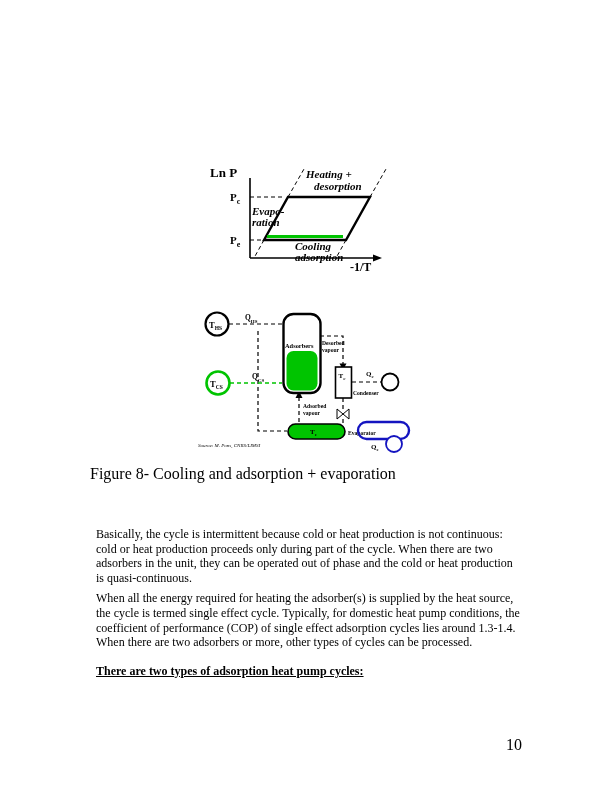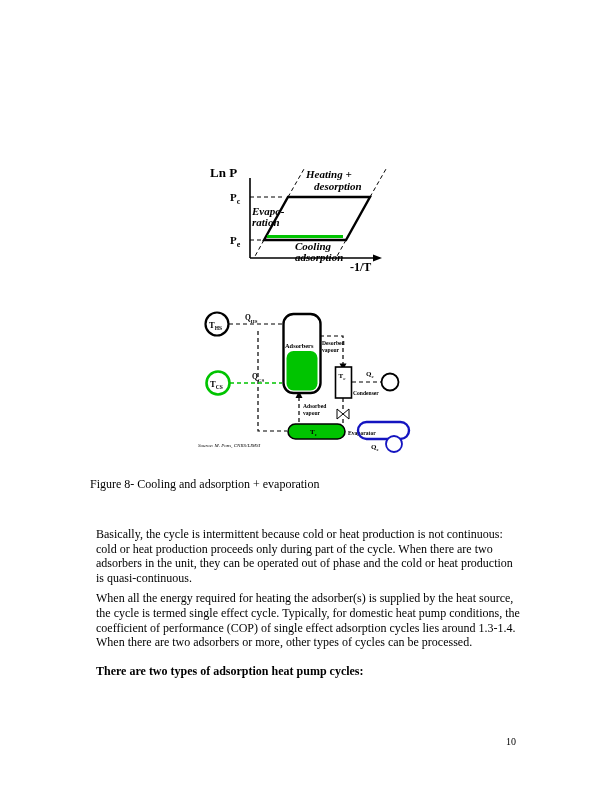--- a/index.html
+++ b/index.html
@@ -8,37 +8,37 @@
     width: 612px;
     height: 792px;
     background: #ffffff;
     font-family: "Liberation Serif", serif;
     color: #000000;
     overflow: hidden;
   }
   .abs { position: absolute; }
   .caption {
     left: 90px; top: 465px;
-    font-size: 12px;
-    margin-top: 12px;
+    font-size: 16px;
   }
   .body-text {
     left: 90px; top: 521px;
     width: 438px;
     font-size: 12px;
     line-height: 14.6px;
   }
   .body-text p { margin: 6px; }
   .section-heading {
     font-weight: bold;
     margin-top: 14px !important;
+    text-decoration: underline;
   }
   .page-number {
     left: 506px; top: 736px;
-    font-size: 10px;
+    font-size: 16px;
   }
   svg text { font-family: "Liberation Serif", serif; fill: #000000; }
 </style>
 </head>
 <body>
 
 <div class="page">
 
   <svg class="abs" style="left:168px; top:158px;" width="235" height="122" viewBox="0 0 235 122">
 

